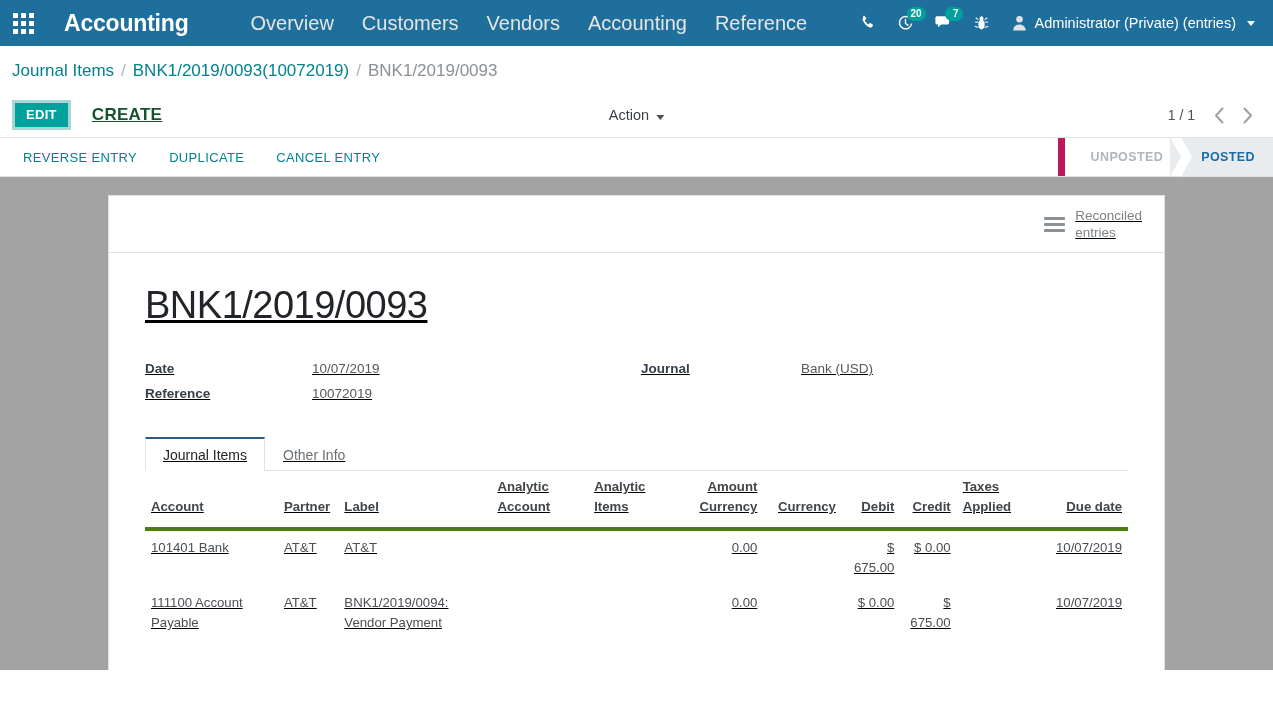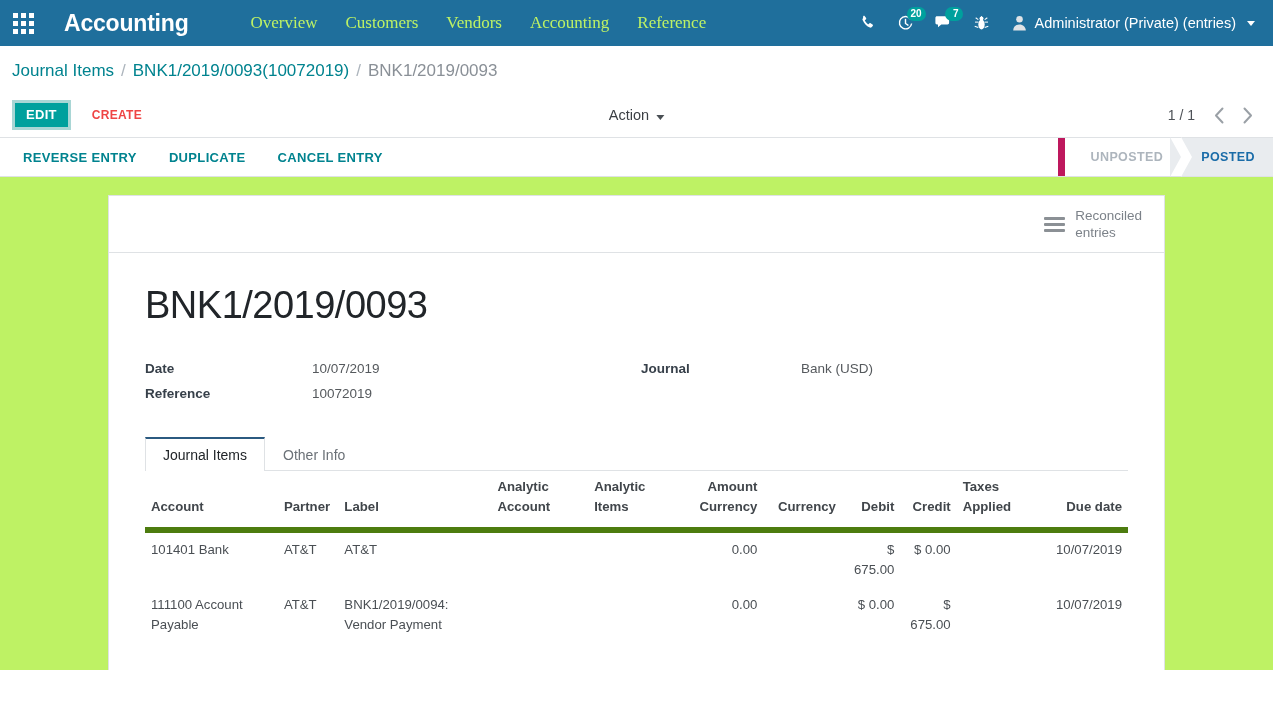--- a/index.html
+++ b/index.html
@@ -41,26 +41,25 @@
     letter-spacing: -0.2px;
     white-space: nowrap;
   }
   .menu {
     display: flex;
     align-items: center;
     gap: 0px;
     flex: 0 0 auto;
   }
   .menu-item {
-    font-size: 17px;
+    font-size: 20px;
     padding: 13px 14px;
-    color: #bef264;
+    color: #e5e5e5;
     white-space: nowrap;
     cursor: pointer;
-    font-family: Liberation Serif, serif;
   }
   .nav-right {
     margin-left: auto;
     display: flex;
     align-items: center;
     padding-right: 12px;
     gap: 2px;
   }
   .nav-icon {
     position: relative;
@@ -129,27 +128,28 @@
     font-size: 13px;
     font-weight: bold;
     letter-spacing: .3px;
     padding: 5px 11px;
     cursor: pointer;
     line-height: 1.1;
   }
   .btn-create {
     background: transparent;
     border: 1px solid transparent;
-    color: #ef4444;
-    font-size: 12px;
+    color: #14532d;
+    font-size: 17px;
     font-weight: bold;
     letter-spacing: .3px;
     padding: 7px 12px;
     margin-left: 8px;
     cursor: pointer;
+    text-decoration: underline;
   }
   .action-dd {
     position: absolute;
     left: 50%;
     transform: translateX(-50%);
     display: flex; align-items: center;
     color: #3b3f44;
     font-size: 14.5px;
     cursor: pointer;
   }
@@ -190,21 +190,21 @@
     align-items: center;
     padding-left: 12px;
     gap: 10px;
     flex: 1 1 auto;
   }
   .sb-btn {
     background: transparent;
     border: 1px solid transparent;
     color: #00838f;
     font-size: 13px;
-    font-weight: bold;
+    font-weight: normal;
     letter-spacing: .35px;
     padding: 6px 10px;
     cursor: pointer;
   }
   .statusbar {
     display: flex;
     align-items: stretch;
     border-left: 7px solid #be185d;
   }
   .status-step {
@@ -246,24 +246,25 @@
     width: 0; height: 0;
     border-top: 20px solid transparent;
     border-bottom: 20px solid transparent;
     border-left: 11px solid #e9ecef;
     z-index: 2;
   }
   .status-step.active { padding-left: 20px; padding-right: 18px; }
 
   
   .form-area {
-    background: #bef264;
+    background: #a3a3a3;
     height: 493px;
     padding-top: 18px;
     overflow: hidden;
+    text-decoration: underline;
   }
   .sheet {
     width: 1057px;
     margin: 0 auto;
     background: #ffffff;
     border: 1px solid #dfe2e5;
     min-height: 520px;
     box-shadow: 0 1px 1px rgba(0,0,0,.03);
   }
   .button-box-row {
@@ -347,21 +348,21 @@
     width: 100%;
     border-collapse: collapse;
     table-layout: fixed;
     font-size: 13.2px;
   }
   .o-list thead th {
     font-weight: bold;
     color: #41464b;
     vertical-align: bottom;
     padding: 6px 6px 9px 6px;
-    border-bottom: 6px solid #4d7c0f;
+    border-bottom: 4px solid #4d7c0f;
     line-height: 1.55;
   }
   .o-list tbody td {
     padding: 7px 6px;
     color: #4a4f54;
     vertical-align: top;
     line-height: 1.55;
     border-bottom: none;
   }
   .ta-r { text-align: right; }

